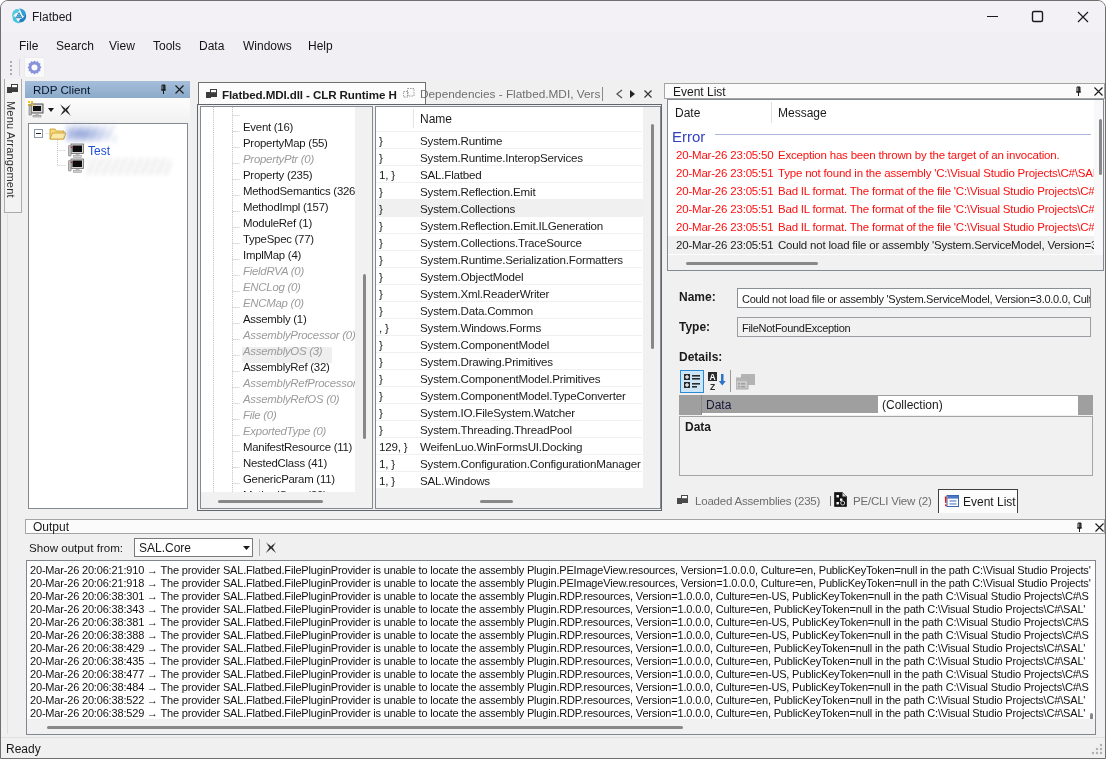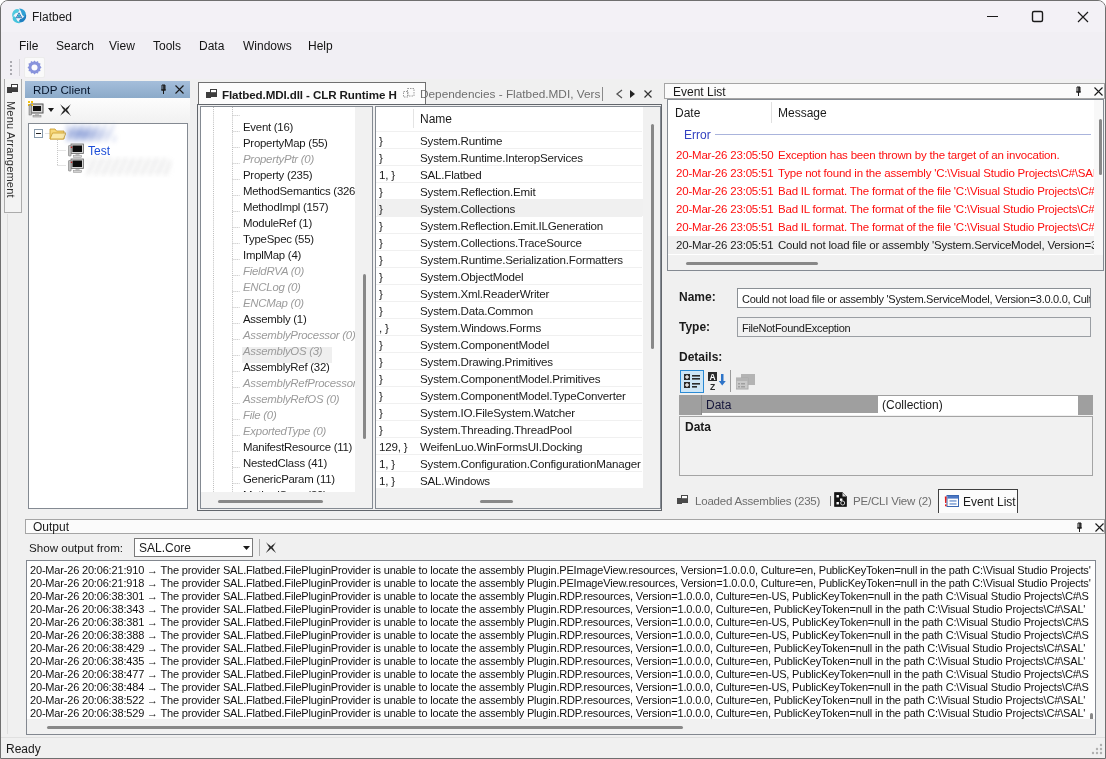--- a/index.html
+++ b/index.html
@@ -239,21 +239,21 @@
       </svg>
       <div class="abs" style="left:41px;top:240px;width:90px;height:16px;background:#efefef"></div>
       <div id="ctree" class="abs" style="left:0;top:12px;width:154px;height:385px;overflow:hidden">
         <div class="tr" style="top:0px">Event (16)</div>
         <div class="tr" style="top:16px">PropertyMap (55)</div>
         <div class="tr g" style="top:32px">PropertyPtr (0)</div>
         <div class="tr" style="top:48px">Property (235)</div>
         <div class="tr" style="top:64px">MethodSemantics (326)</div>
         <div class="tr" style="top:80px">MethodImpl (157)</div>
         <div class="tr" style="top:96px">ModuleRef (1)</div>
-        <div class="tr" style="top:112px">TypeSpec (55)</div>
+        <div class="tr" style="top:112px">TypeSpec (77)</div>
         <div class="tr" style="top:128px">ImplMap (4)</div>
         <div class="tr g" style="top:144px">FieldRVA (0)</div>
         <div class="tr g" style="top:160px">ENCLog (0)</div>
         <div class="tr g" style="top:176px">ENCMap (0)</div>
         <div class="tr" style="top:192px">Assembly (1)</div>
         <div class="tr g" style="top:208px">AssemblyProcessor (0)</div>
         <div class="tr g" style="top:224px">AssemblyOS (3)</div>
         <div class="tr" style="top:240px">AssemblyRef (32)</div>
         <div class="tr g" style="top:256px">AssemblyRefProcessor (0)</div>
         <div class="tr g" style="top:272px">AssemblyRefOS (0)</div>
@@ -358,21 +358,21 @@
         </svg>
       <svg class="abs" style="left:428px;top:2px" width="11" height="11">
           <path d="M1.5 1.5 L9.5 9.5 M9.5 1.5 L1.5 9.5" stroke="#1a1a1a" stroke-width="1.1"></path>
         </svg>
     </div>
 
     <div class="panelbox abs" style="left:3px;top:16px;width:437px;height:172px;overflow:hidden">
       <span class="abs" style="left:7px;top:6px">Date</span>
       <span class="abs" style="left:110px;top:6px">Message</span>
       <div class="abs" style="left:103px;top:2px;width:1px;height:21px;background:#e0e0e0"></div>
-      <span class="abs" style="left:16px;top:28px;color:#3341c0;font-size:12px">Error</span>
+      <span class="abs" style="left:4px;top:28px;color:#3341c0;font-size:15px">Error</span>
       <div class="abs" style="left:47px;top:34px;width:376px;height:1px;background:#aab4dc"></div>
       <div class="abs" style="left:0;top:136px;width:426px;height:18px;background:#f0f0f0"></div>
       <div class="er" style="left:8px;top:46px">20-Mar-26 23:05:50</div>
         <div class="er" style="left:110px;top:46px">Exception has been thrown by the target of an invocation.</div>
       <div class="er" style="left:8px;top:64px">20-Mar-26 23:05:51</div>
         <div class="er" style="left:110px;top:64px">Type not found in the assembly 'C:\Visual Studio Projects\C#\SAI</div>
       <div class="er" style="left:8px;top:82px">20-Mar-26 23:05:51</div>
         <div class="er" style="left:110px;top:82px">Bad IL format. The format of the file 'C:\Visual Studio Projects\C#'</div>
       <div class="er" style="left:8px;top:100px">20-Mar-26 23:05:51</div>
         <div class="er" style="left:110px;top:100px">Bad IL format. The format of the file 'C:\Visual Studio Projects\C#'</div>

